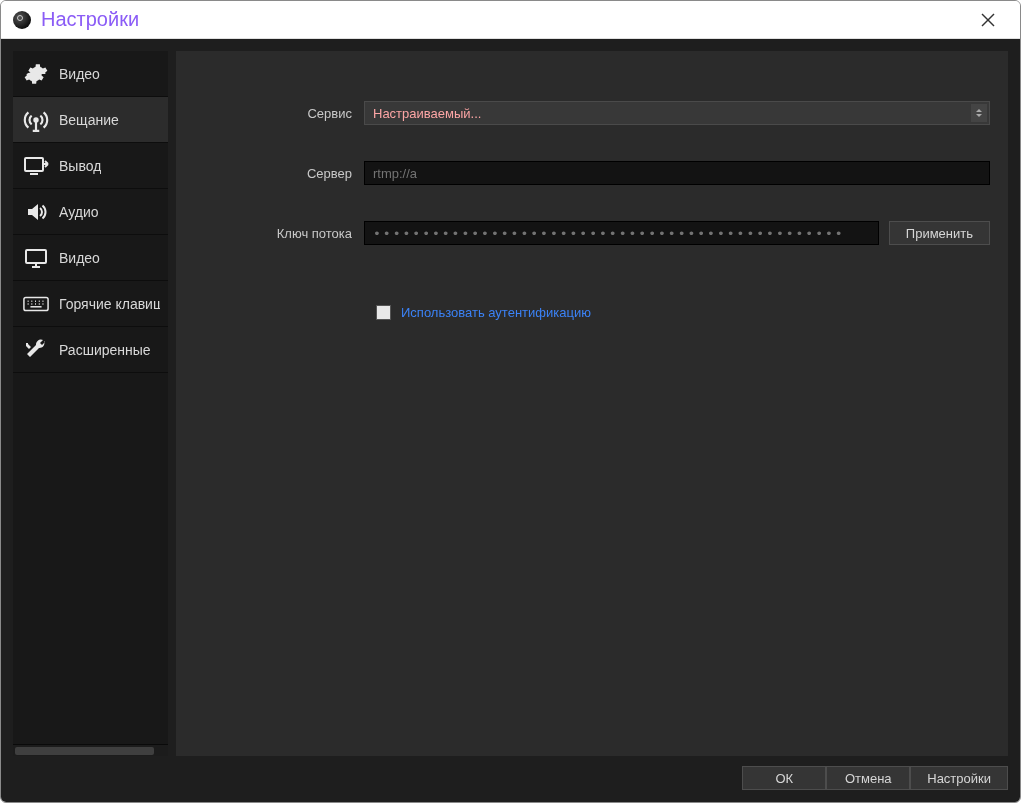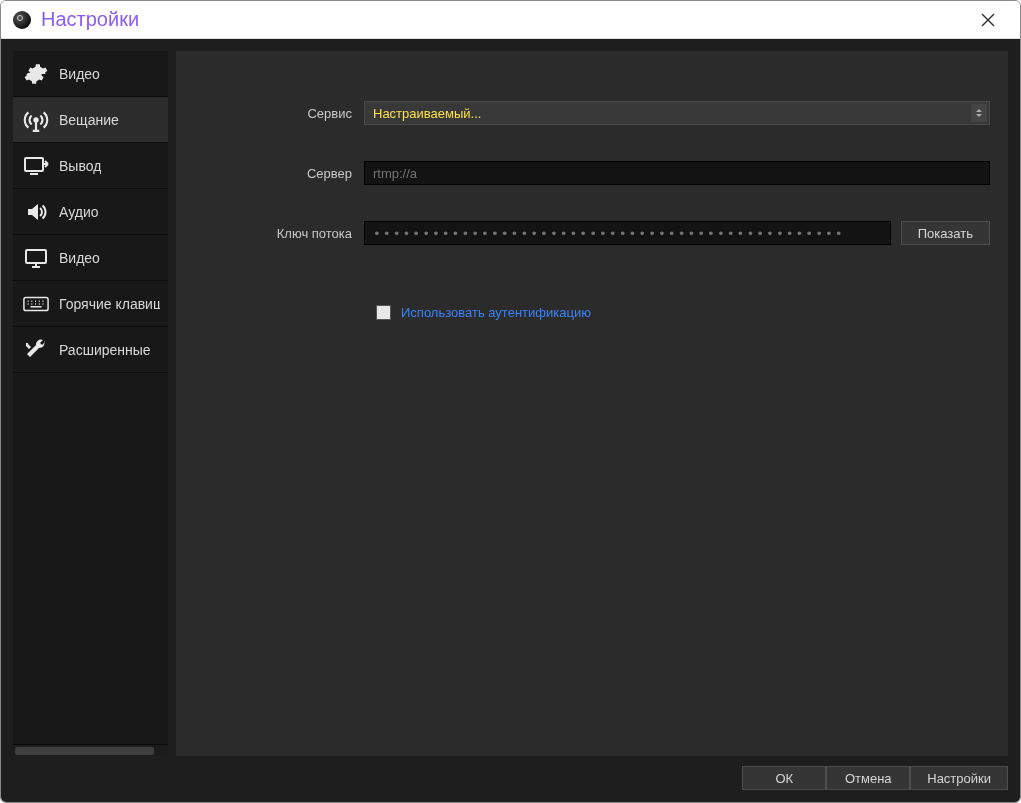--- a/index.html
+++ b/index.html
@@ -141,21 +141,21 @@
     padding-right: 12px;
     color: #c8c8c8;
     font-size: 13px;
   }
   .form-field { flex: 1; display: flex; gap: 10px; align-items:center; }
   .select {
     flex: 1;
     height: 24px;
     background: #383838;
     border: 1px solid #4a4a4a;
-    color: #fde047;
+    color: #fca5a5;
     padding: 0 24px 0 8px;
     font-size: 13px;
     display:flex;
     align-items:center;
     position:relative;
     cursor:pointer;
   }
   .select-spinner{
     position:absolute;
     right:2px; top:2px; bottom:2px; width:16px;
@@ -345,21 +345,21 @@
           <div class="form-label">Сервер</div>
           <div class="form-field">
             <input class="text-input" value="rtmp://a" style="">
           </div>
         </div>
 
         <div class="form-row">
           <div class="form-label">Ключ потока</div>
           <div class="form-field">
             <input class="text-input password-input" type="text" value="••••••••••••••••••••••••••••••••••••••••••••••••" style="">
-            <div class="btn">Показать</div>
+            <div class="btn">Применить</div>
           </div>
         </div>
 
         <div class="checkbox-row">
           <div class="checkbox"></div>
           <span>Использовать аутентификацию</span>
         </div>
 
       </div>
 

